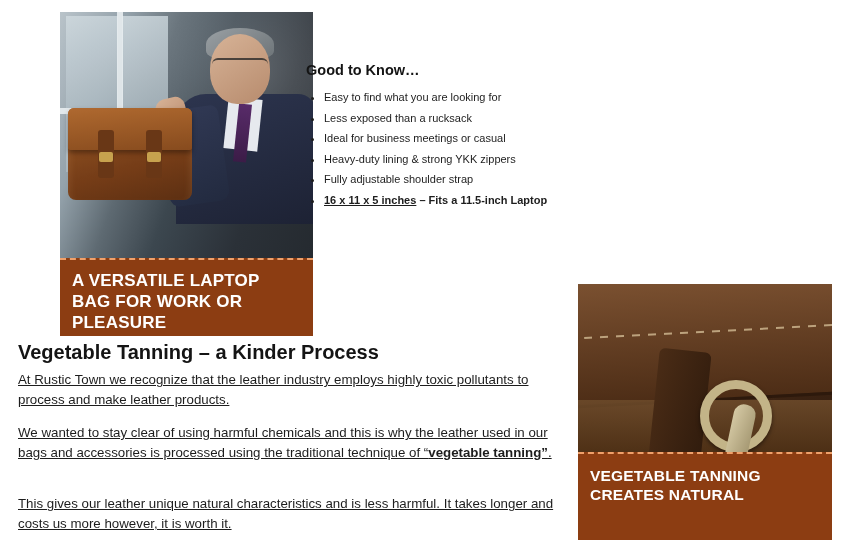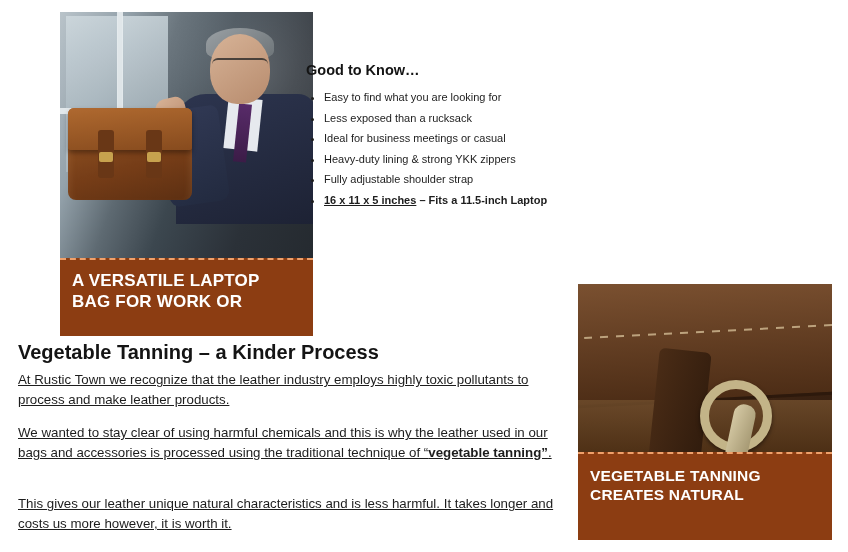--- a/index.html
+++ b/index.html
@@ -337,20 +337,21 @@
       <div class="bag-flap"></div>
       <div class="bag-strap"></div>
       <div class="bag-strap2"></div>
       <div class="bag-buckle b1"></div>
       <div class="bag-buckle b2"></div>
     </div>
 
     <div class="caption-band">
       <div class="caption-text">A VERSATILE LAPTOP</div>
       <div class="caption-text">BAG FOR WORK OR</div>
+      <div class="caption-text">PLEASURE</div>
     </div>
   </div>
 
   <div class="goodtoknow">
     <p class="gtk-title">Good to Know…</p>
     <ul class="gtk-list">
       <li>Easy to find what you are looking for</li>
       <li>Less exposed than a rucksack</li>
       <li>Ideal for business meetings or casual</li>
       <li>Heavy-duty lining &amp; strong YKK zippers</li>

